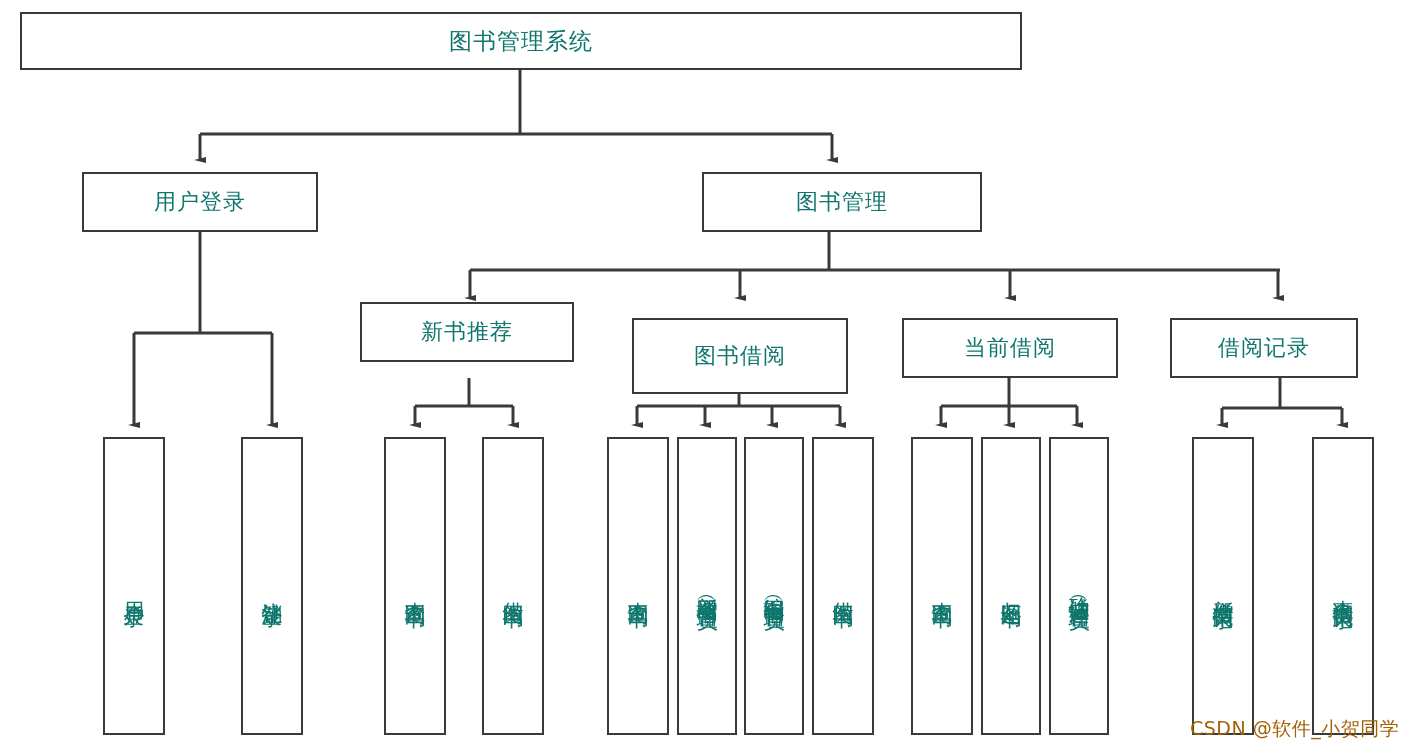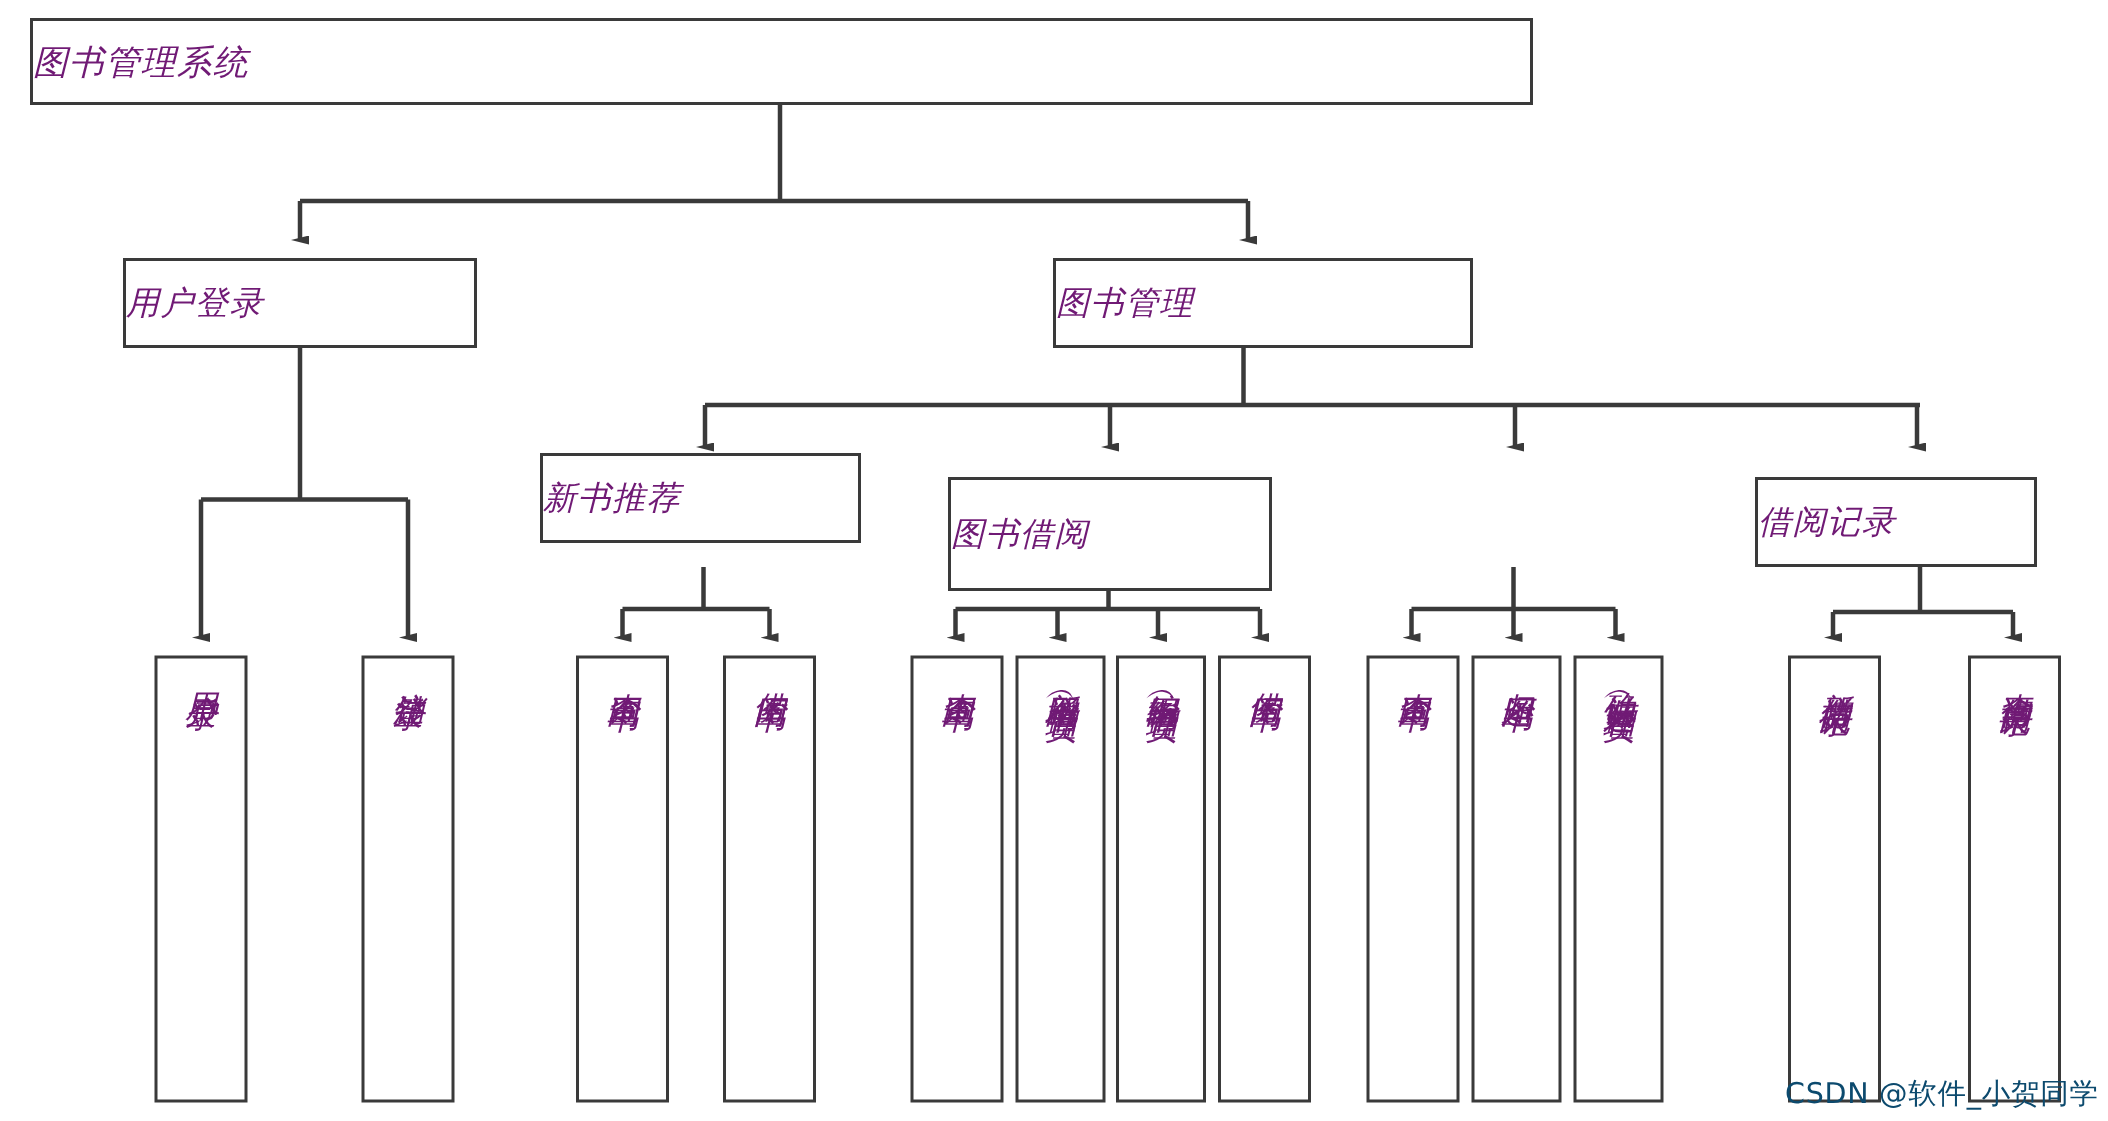--- a/index.html
+++ b/index.html
@@ -25,22 +25,22 @@
     height: 747px;
     pointer-events: none;
   }
   .node {
     position: absolute;
     box-sizing: border-box;
     background: #ffffff;
     border: 2.5px solid #3a3a3a;
     display: flex;
     align-items: center;
-    color: #701a75;
-    font-style: italic;
+    justify-content: center;
+    color: #0f766e;
   }
   .node.horizontal {
     font-size: 22px;
     letter-spacing: 1px;
   }
   .node.vertical {
     writing-mode: vertical-rl;
     text-orientation: upright;
     font-size: 21px;
     letter-spacing: 2px;
@@ -51,21 +51,21 @@
     writing-mode: vertical-rl;
     text-orientation: upright;
     white-space: nowrap;
   }
   .node.root {
     font-size: 23px;
   }
   .watermark {
     position: absolute;
     font-size: 19px;
-    color: #0c4a6e;
+    color: #a16207;
     white-space: nowrap;
     letter-spacing: 0.5px;
   }
 </style>
 </head>
 <body>
 
 <div id="canvas">
 
   <svg class="wires" viewBox="0 0 1405 747">
@@ -128,20 +128,23 @@
   <div class="node horizontal" style="left:702px; top:172px; width:280px; height:60px;">
     <span class="label">图书管理</span>
   </div>
 
   <div class="node horizontal" style="left:360px; top:302px; width:214px; height:60px;">
     <span class="label">新书推荐</span>
   </div>
   <div class="node horizontal" style="left:632px; top:318px; width:216px; height:76px;">
     <span class="label">图书借阅</span>
   </div>
+  <div class="node horizontal" style="left:902px; top:318px; width:216px; height:60px;">
+    <span class="label">当前借阅</span>
+  </div>
   <div class="node horizontal" style="left:1170px; top:318px; width:188px; height:60px;">
     <span class="label">借阅记录</span>
   </div>
 
   <div class="node vertical" style="left:103px; top:437px; width:62px; height:298px;">
     <span class="label">用户登录</span>
   </div>
   <div class="node vertical" style="left:241px; top:437px; width:62px; height:298px;">
     <span class="label">注销登录</span>
   </div>

